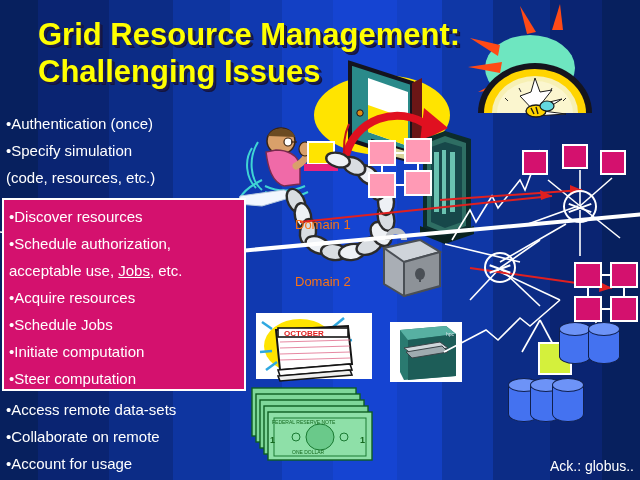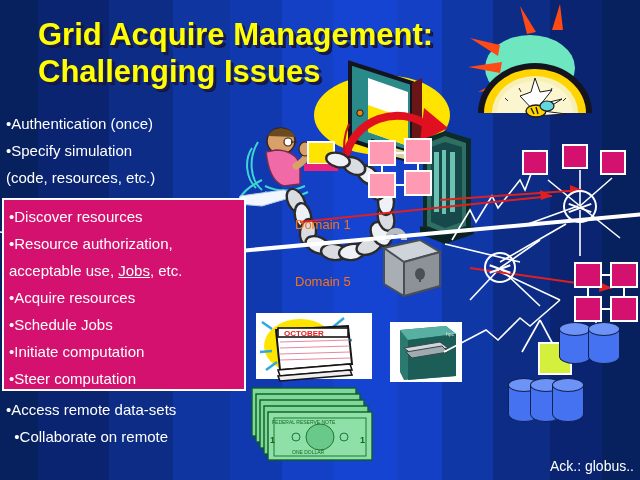--- a/index.html
+++ b/index.html
@@ -49,21 +49,21 @@
   }
   
   .bullets {
     position: absolute;
     color: #ffffff;
     font-size: 15px;
     line-height: 27px;
     white-space: nowrap;
   }
   #bullets-top  { left: 6px; top: 110px; }
-  #bullets-bot  { left: 6px; top: 396px; text-align: center; }
+  #bullets-bot  { left: 6px; top: 396px; }
   .bullets div  { padding-left: 0px; }
 
   
   #pinkbox {
     position: absolute;
     left: 2px;
     top: 198px;
     width: 244px;
     height: 193px;
     background: #d4116e;
@@ -160,21 +160,21 @@
     transform-origin: 0 0;
   }
 </style>
 </head>
 <body>
 
 <div id="slide">
 
   <div id="bg"></div>
 
-  <div id="title">Grid Acquire Management:
+  <div id="title">Grid Resource Management:
 Challenging Issues</div>
 
   <div class="art" style="inset:0;text-decoration:underline;">
 
     <svg width="640" height="480" style="position:absolute;left:0;top:0;">
 
       <ellipse cx="382" cy="115" rx="68" ry="40" fill="#ffe400"></ellipse>
 
       <ellipse cx="530" cy="68" rx="45" ry="33" fill="#6ee6c0"></ellipse>
 
@@ -416,32 +416,33 @@
 
   <div class="bullets" id="bullets-top">
     <div>•Authentication (once)</div>
     <div>•Specify simulation</div>
     <div>(code, resources, etc.)</div>
   </div>
 
   <div id="pinkbox">
     <div class="bullets">
       <div>•Discover resources</div>
-      <div>•Resource authorization,</div>
+      <div>•Schedule authorization,</div>
       <div><span>acceptable use, </span><span class="ul">Jobs</span><span>, etc.</span></div>
       <div>•Acquire resources</div>
       <div>•Schedule Jobs</div>
       <div>•Initiate computation</div>
       <div>•Steer computation</div>
     </div>
   </div>
 
   <div class="bullets" id="bullets-bot">
     <div>•Access remote data-sets</div>
     <div>•Collaborate on remote</div>
+    <div>•Account for usage</div>
   </div>
 
   <div class="domain-label" id="domain1">Domain 1</div>
-  <div class="domain-label" id="domain2">Domain 5</div>
+  <div class="domain-label" id="domain2">Domain 2</div>
 
   <div id="ack">Ack.: globus..</div>
 
 </div>
 
 </body></html>

